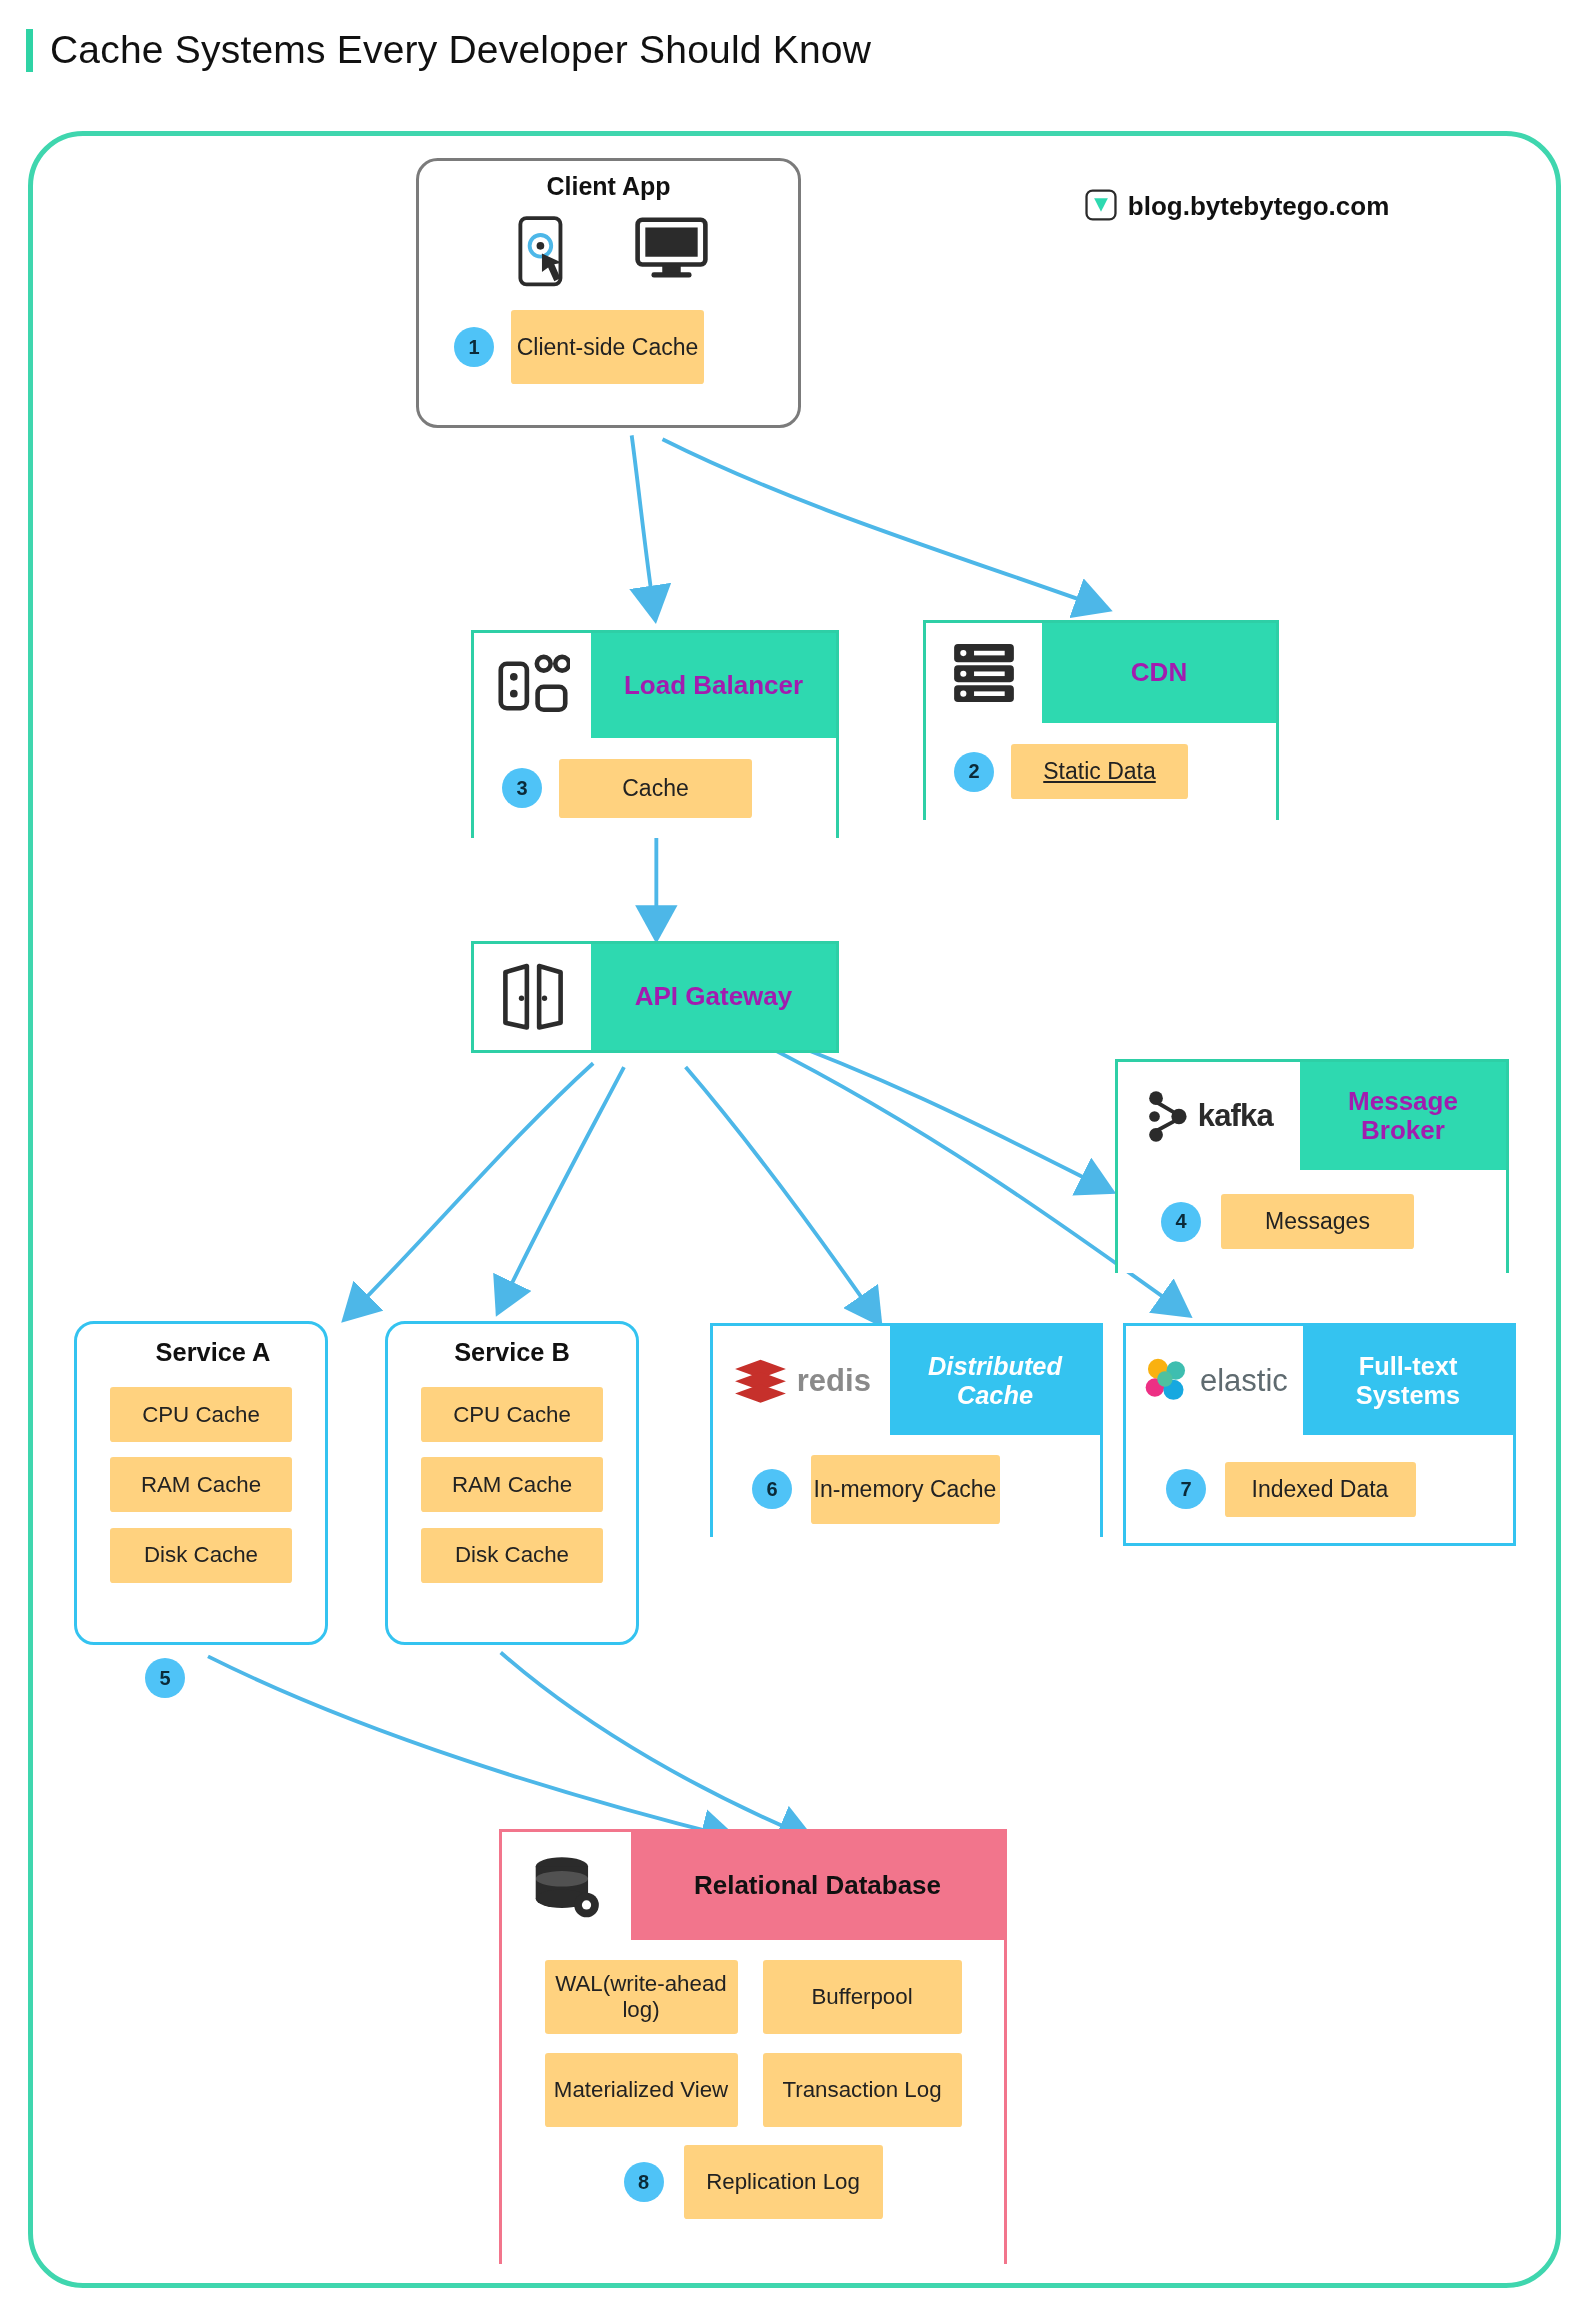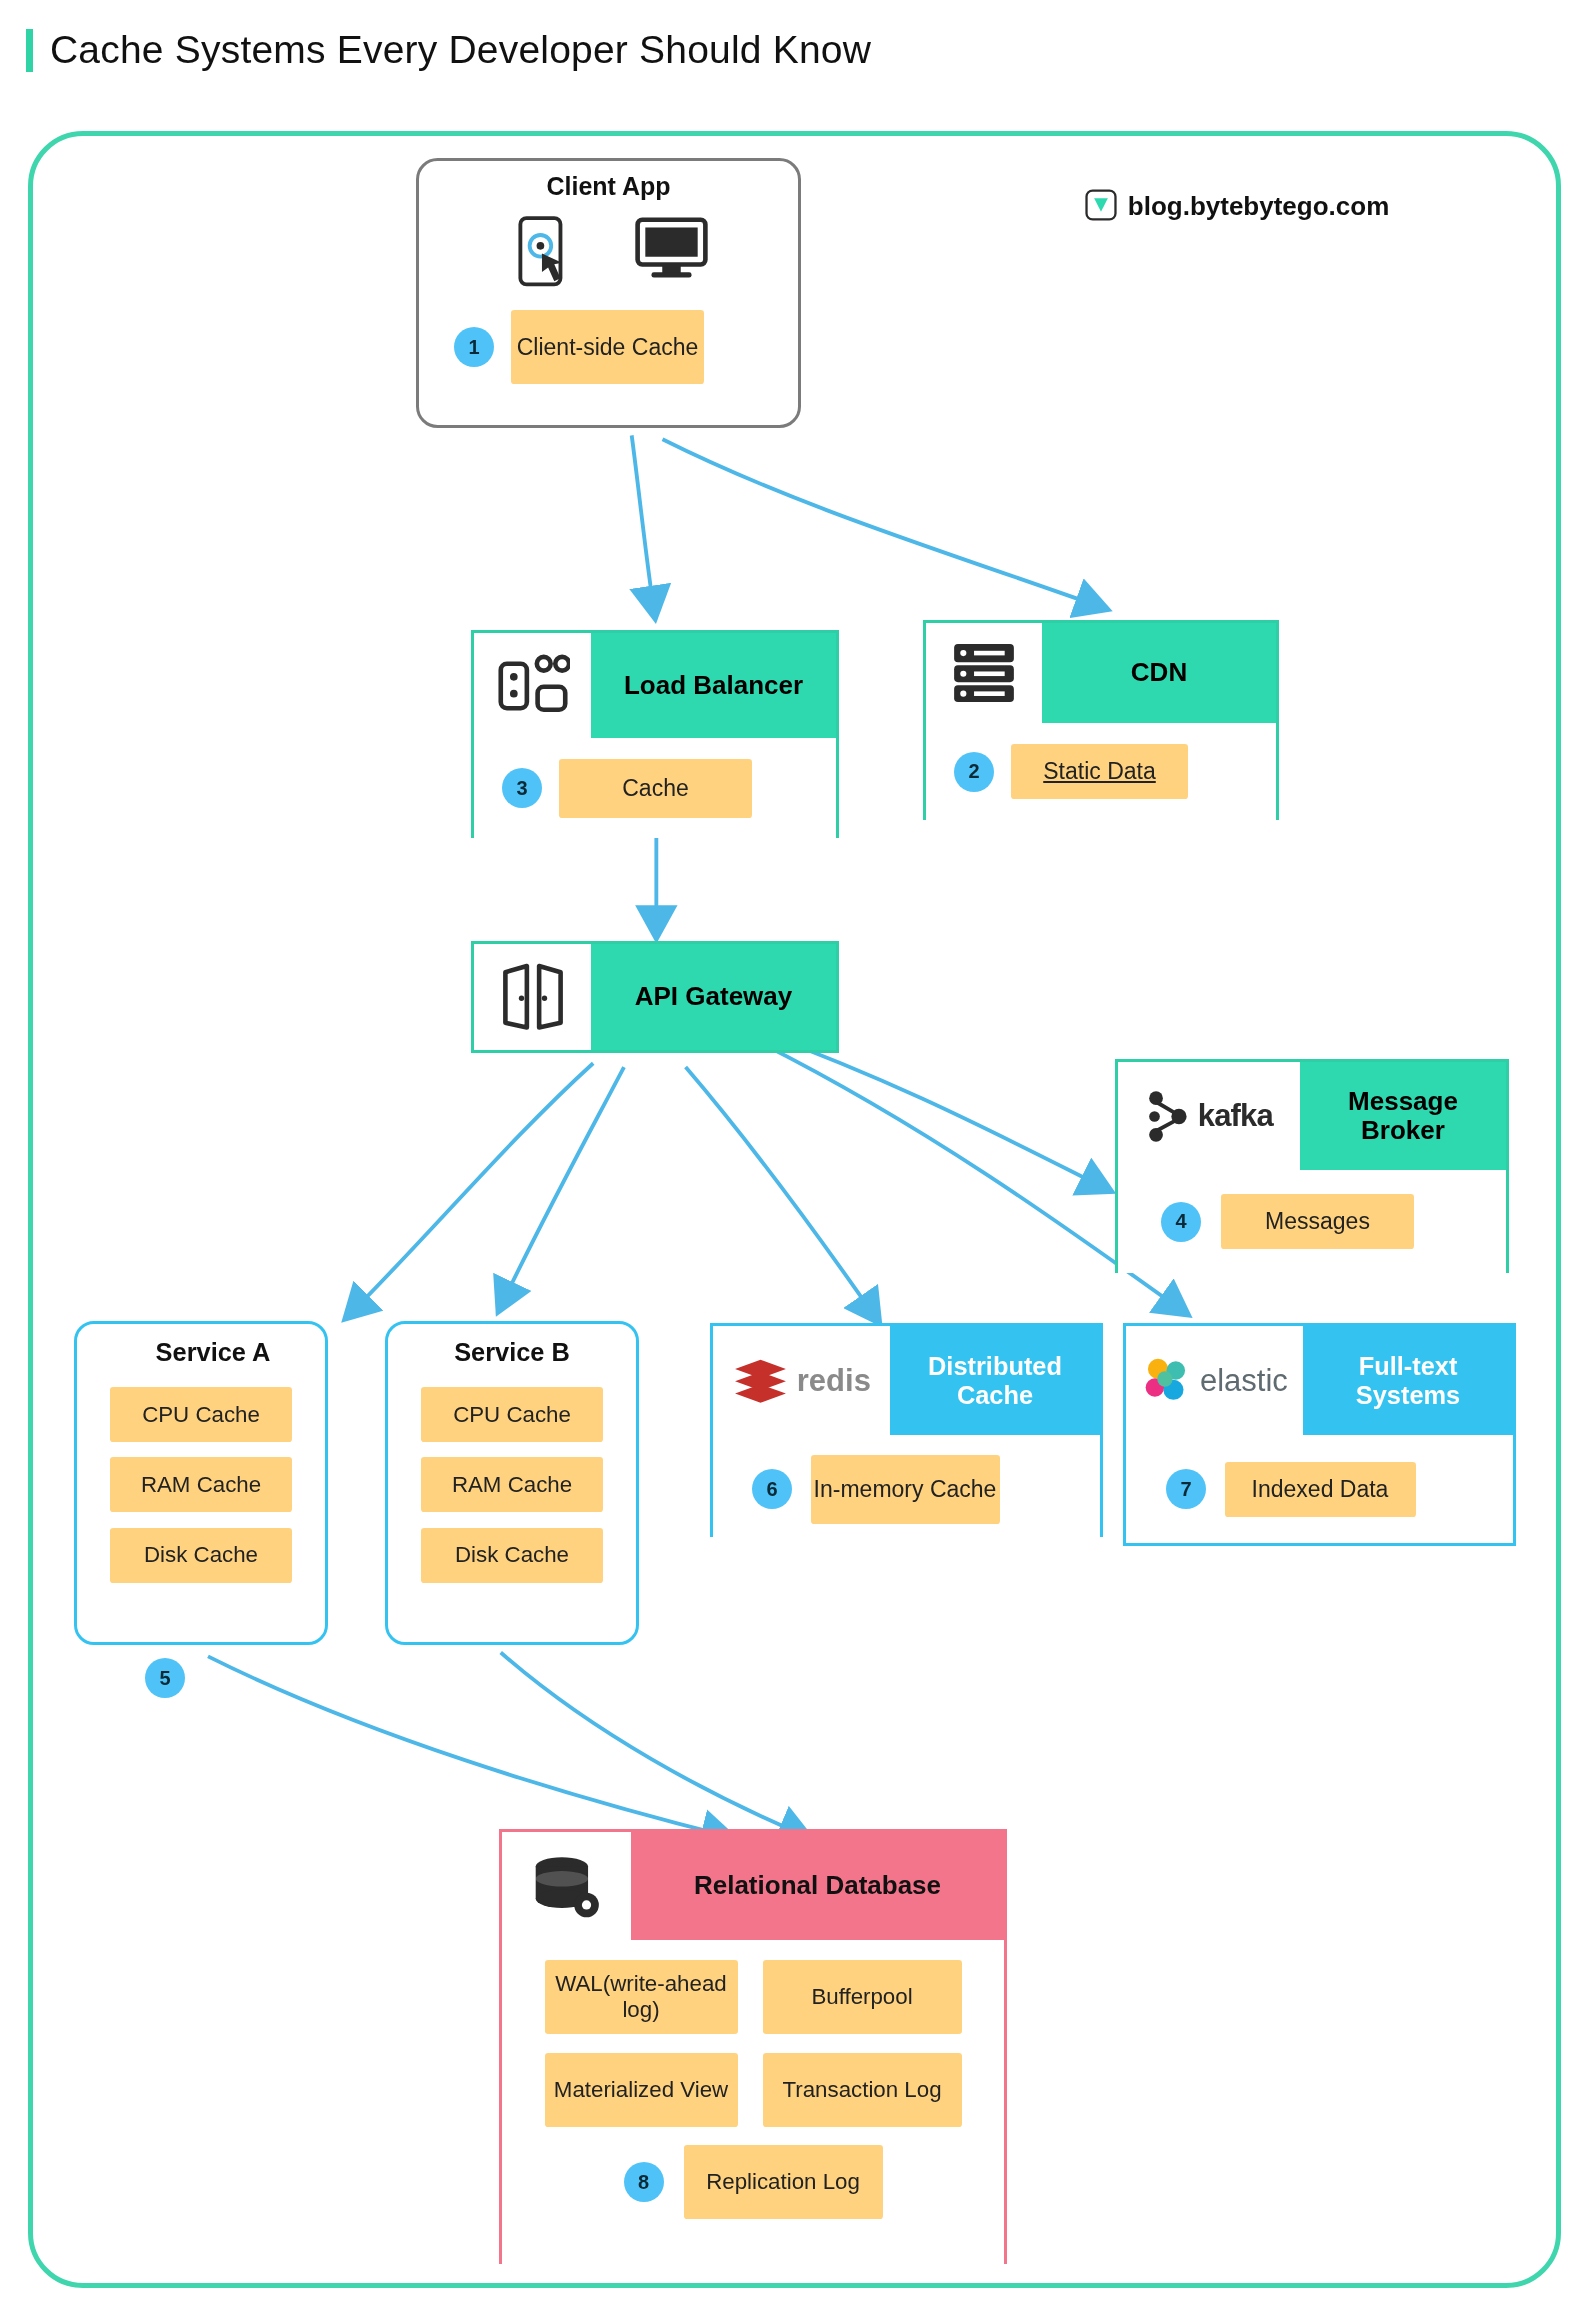--- a/index.html
+++ b/index.html
@@ -43,21 +43,21 @@
   .hdr {
     display: flex; align-items: stretch;
   }
   .hdr-icon {
     background: #ffffff;
     display: flex; align-items: center; justify-content: center;
   }
   .hdr-title {
     display: flex; align-items: center; justify-content: center;
     font-weight: bold; text-align: center; line-height: 1.12;
-    color: #000000;
+    color: #a21caf;
   }
   .body-box { background: #ffffff; }
   .chip {
     background: #ffd27f;
     display: flex; align-items: center; justify-content: center;
     text-align: center; line-height: 1.15;
     color: #222;
   }
   .badge {
     background: #4fc3f7; color: #0b2a38;
@@ -260,21 +260,21 @@
 <div class="node blue-frame" style="left:710px; top:1323px; width:393px; height:214px;">
   <div class="hdr" style="height:109px;">
     <div class="hdr-icon" style="width:177px; gap:7.7px;">
       <svg width="57" height="51" viewBox="0 0 74 66">
         <path d="M4 18 L37 6 L70 18 L37 30 Z" fill="#c6302b"></path>
         <path d="M4 34 L37 22 L70 34 L37 46 Z" fill="#c6302b"></path>
         <path d="M4 50 L37 38 L70 50 L37 62 Z" fill="#c6302b"></path>
       </svg>
       <span style="font-size:31px;color:#8a8a8a;font-weight:600;">redis</span>
     </div>
-    <div class="hdr-title blue-hdr" style="flex:1; font-size:25.4px; color:#fff; padding:0 8px;">Distributed Cache</div>
+    <div class="hdr-title blue-hdr" style="flex:1; font-size:25.4px; color:#fff; padding:0 8px;font-style:italic;">Distributed Cache</div>
   </div>
   <div class="body-box" style="height:108px; display:flex; align-items:center; gap:18.5px; padding-left:39px;">
     <div class="badge" style="width:40px;height:40px;">6</div>
     <div class="chip" style="width:189px;height:69px;font-size:23px;border-radius:3.1px;">In-memory Cache</div>
   </div>
 </div>
 
 <div class="node blue-frame" style="left:1123px; top:1323px; width:393px; height:223px;">
   <div class="hdr" style="height:109px;">
     <div class="hdr-icon" style="width:177px; gap:7.7px;">

